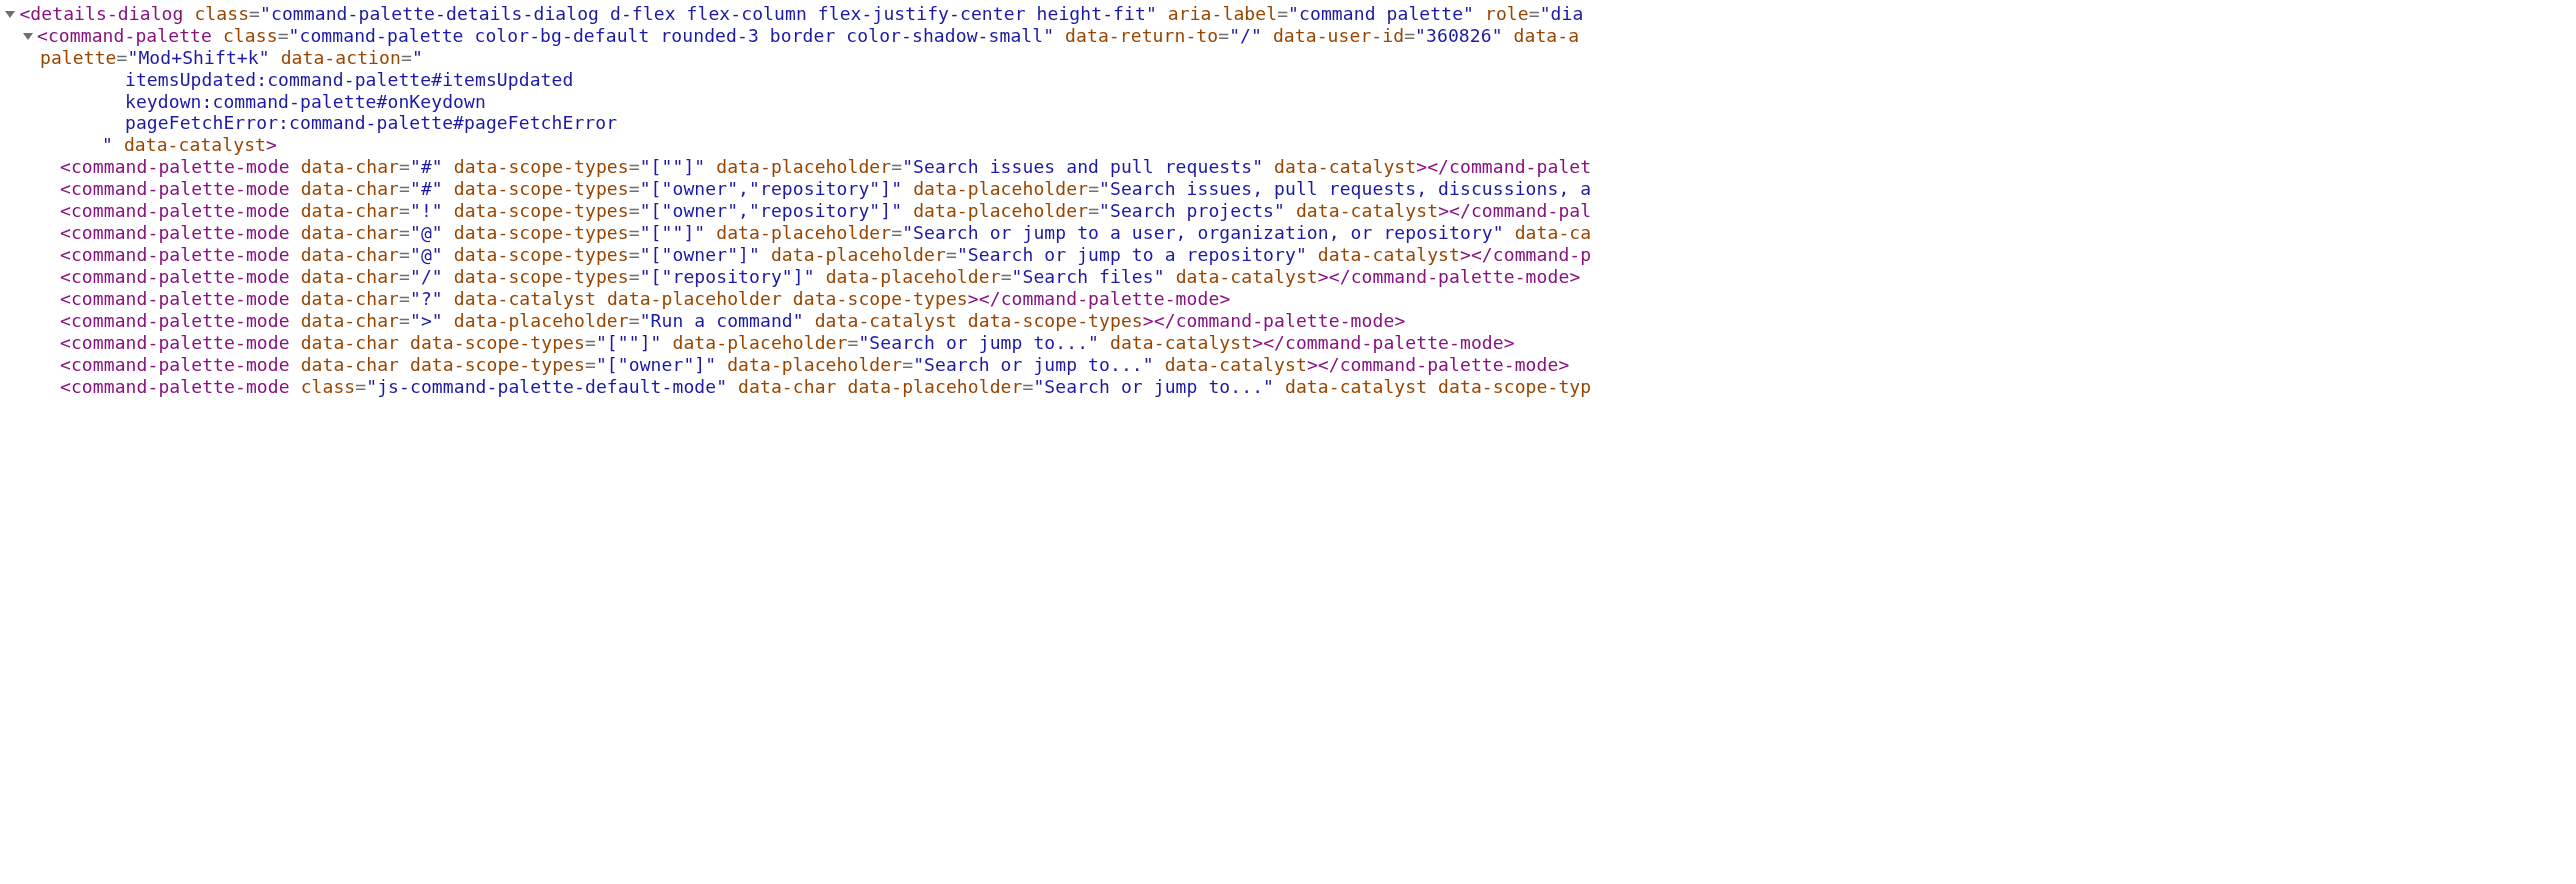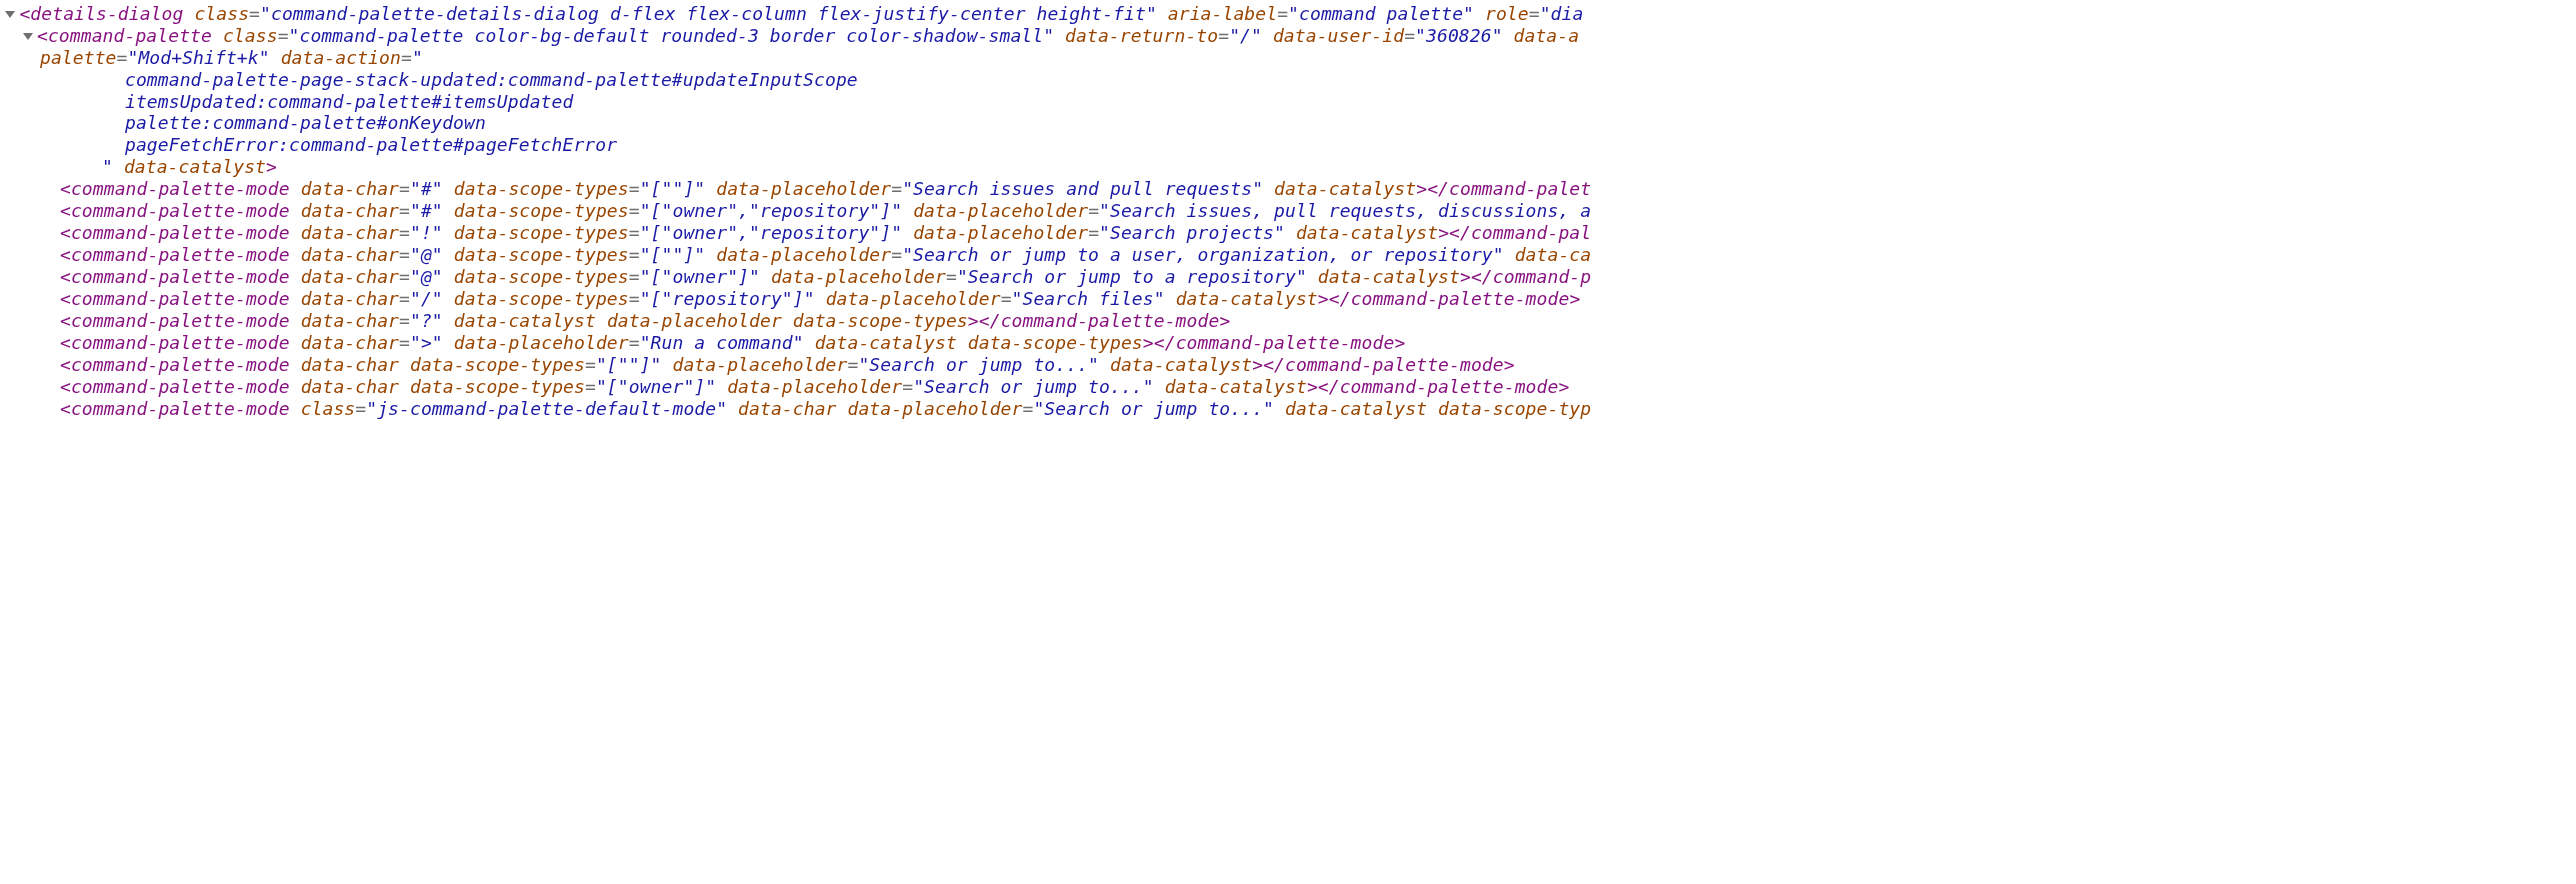--- a/index.html
+++ b/index.html
@@ -6,21 +6,21 @@
     margin: 0;
     padding: 2.7px 0 0 0;
     background: #ffffff;
     font-family: Menlo, Consolas, "DejaVu Sans Mono", monospace;
     font-size: 18px;
     line-height: 1.22;
     white-space: nowrap;
     color: #222;
     letter-spacing: 0.1px;
   }
-  .line { display: block; font-style: italic; }
+  .line { display: block; }
   .toggle {
     display: inline-block;
     width: 0; height: 0;
     border-left: 5.4px solid transparent;
     border-right: 5.4px solid transparent;
     border-top: 7.4px solid #6e6e6e;
     margin-right: 4px;
     vertical-align: 1.3px;
   }
   .tok-tag   { color: #881280; }  
@@ -35,23 +35,22 @@
   .indent1c{ padding-left: 102px; }
   .indent3 { padding-left: 60px; }
 </style>
 </head>
 <body>
 
 <div id="root">
     <div class="line indent0"><span class="toggle"></span><span class="tok-punct">&lt;</span><span class="tok-tag">details-dialog</span> <span class="tok-attr">class</span><span class="tok-eq">=</span><span class="tok-str">"command-palette-details-dialog d-flex flex-column flex-justify-center height-fit"</span> <span class="tok-attr">aria-label</span><span class="tok-eq">=</span><span class="tok-str">"command palette"</span> <span class="tok-attr">role</span><span class="tok-eq">=</span><span class="tok-str">"dia</span></div>
     <div class="line indent1"><span class="toggle"></span><span class="tok-punct">&lt;</span><span class="tok-tag">command-palette</span> <span class="tok-attr">class</span><span class="tok-eq">=</span><span class="tok-str">"command-palette color-bg-default rounded-3 border color-shadow-small"</span> <span class="tok-attr">data-return-to</span><span class="tok-eq">=</span><span class="tok-str">"/"</span> <span class="tok-attr">data-user-id</span><span class="tok-eq">=</span><span class="tok-str">"360826"</span> <span class="tok-attr">data-a</span></div>
     <div class="line indent1b"><span class="tok-attr">palette</span><span class="tok-eq">=</span><span class="tok-str">"Mod+Shift+k"</span> <span class="tok-attr">data-action</span><span class="tok-eq">=</span><span class="tok-str">"</span></div>
-    <div class="line indent2"><span class="tok-str">command-palette-page-stack-updated:command-palette#updateInputScope</span></div>
     <div class="line indent2"><span class="tok-str">itemsUpdated:command-palette#itemsUpdated</span></div>
-    <div class="line indent2"><span class="tok-str">palette:command-palette#onKeydown</span></div>
+    <div class="line indent2"><span class="tok-str">keydown:command-palette#onKeydown</span></div>
     <div class="line indent2"><span class="tok-str">pageFetchError:command-palette#pageFetchError</span></div>
     <div class="line indent1c"><span class="tok-str">"</span> <span class="tok-attr">data-catalyst</span><span class="tok-punct">&gt;</span></div>
     <div class="line indent3"><span class="tok-punct">&lt;</span><span class="tok-tag">command-palette-mode</span> <span class="tok-attr">data-char</span><span class="tok-eq">=</span><span class="tok-str">"#"</span> <span class="tok-attr">data-scope-types</span><span class="tok-eq">=</span><span class="tok-str">"[""]"</span> <span class="tok-attr">data-placeholder</span><span class="tok-eq">=</span><span class="tok-str">"Search issues and pull requests"</span> <span class="tok-attr">data-catalyst</span><span class="tok-punct">&gt;</span><span class="tok-punct">&lt;/</span><span class="tok-tag">command-palet</span></div>
     <div class="line indent3"><span class="tok-punct">&lt;</span><span class="tok-tag">command-palette-mode</span> <span class="tok-attr">data-char</span><span class="tok-eq">=</span><span class="tok-str">"#"</span> <span class="tok-attr">data-scope-types</span><span class="tok-eq">=</span><span class="tok-str">"["owner","repository"]"</span> <span class="tok-attr">data-placeholder</span><span class="tok-eq">=</span><span class="tok-str">"Search issues, pull requests, discussions, a</span></div>
     <div class="line indent3"><span class="tok-punct">&lt;</span><span class="tok-tag">command-palette-mode</span> <span class="tok-attr">data-char</span><span class="tok-eq">=</span><span class="tok-str">"!"</span> <span class="tok-attr">data-scope-types</span><span class="tok-eq">=</span><span class="tok-str">"["owner","repository"]"</span> <span class="tok-attr">data-placeholder</span><span class="tok-eq">=</span><span class="tok-str">"Search projects"</span> <span class="tok-attr">data-catalyst</span><span class="tok-punct">&gt;</span><span class="tok-punct">&lt;/</span><span class="tok-tag">command-pal</span></div>
     <div class="line indent3"><span class="tok-punct">&lt;</span><span class="tok-tag">command-palette-mode</span> <span class="tok-attr">data-char</span><span class="tok-eq">=</span><span class="tok-str">"@"</span> <span class="tok-attr">data-scope-types</span><span class="tok-eq">=</span><span class="tok-str">"[""]"</span> <span class="tok-attr">data-placeholder</span><span class="tok-eq">=</span><span class="tok-str">"Search or jump to a user, organization, or repository"</span> <span class="tok-attr">data-ca</span></div>
     <div class="line indent3"><span class="tok-punct">&lt;</span><span class="tok-tag">command-palette-mode</span> <span class="tok-attr">data-char</span><span class="tok-eq">=</span><span class="tok-str">"@"</span> <span class="tok-attr">data-scope-types</span><span class="tok-eq">=</span><span class="tok-str">"["owner"]"</span> <span class="tok-attr">data-placeholder</span><span class="tok-eq">=</span><span class="tok-str">"Search or jump to a repository"</span> <span class="tok-attr">data-catalyst</span><span class="tok-punct">&gt;</span><span class="tok-punct">&lt;/</span><span class="tok-tag">command-p</span></div>
     <div class="line indent3"><span class="tok-punct">&lt;</span><span class="tok-tag">command-palette-mode</span> <span class="tok-attr">data-char</span><span class="tok-eq">=</span><span class="tok-str">"/"</span> <span class="tok-attr">data-scope-types</span><span class="tok-eq">=</span><span class="tok-str">"["repository"]"</span> <span class="tok-attr">data-placeholder</span><span class="tok-eq">=</span><span class="tok-str">"Search files"</span> <span class="tok-attr">data-catalyst</span><span class="tok-punct">&gt;</span><span class="tok-punct">&lt;/</span><span class="tok-tag">command-palette-mode</span><span class="tok-punct">&gt;</span></div>
     <div class="line indent3"><span class="tok-punct">&lt;</span><span class="tok-tag">command-palette-mode</span> <span class="tok-attr">data-char</span><span class="tok-eq">=</span><span class="tok-str">"?"</span> <span class="tok-attr">data-catalyst</span> <span class="tok-attr">data-placeholder</span> <span class="tok-attr">data-scope-types</span><span class="tok-punct">&gt;</span><span class="tok-punct">&lt;/</span><span class="tok-tag">command-palette-mode</span><span class="tok-punct">&gt;</span></div>
     <div class="line indent3"><span class="tok-punct">&lt;</span><span class="tok-tag">command-palette-mode</span> <span class="tok-attr">data-char</span><span class="tok-eq">=</span><span class="tok-str">"&gt;"</span> <span class="tok-attr">data-placeholder</span><span class="tok-eq">=</span><span class="tok-str">"Run a command"</span> <span class="tok-attr">data-catalyst</span> <span class="tok-attr">data-scope-types</span><span class="tok-punct">&gt;</span><span class="tok-punct">&lt;/</span><span class="tok-tag">command-palette-mode</span><span class="tok-punct">&gt;</span></div>

